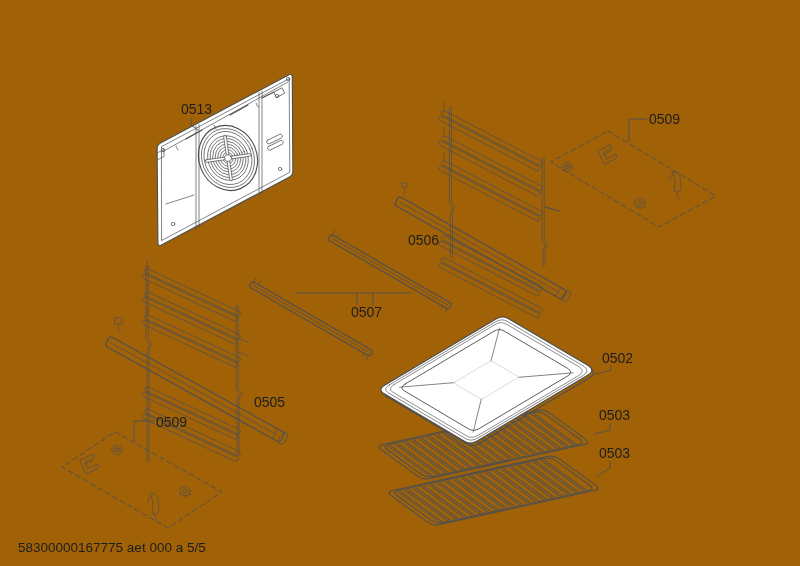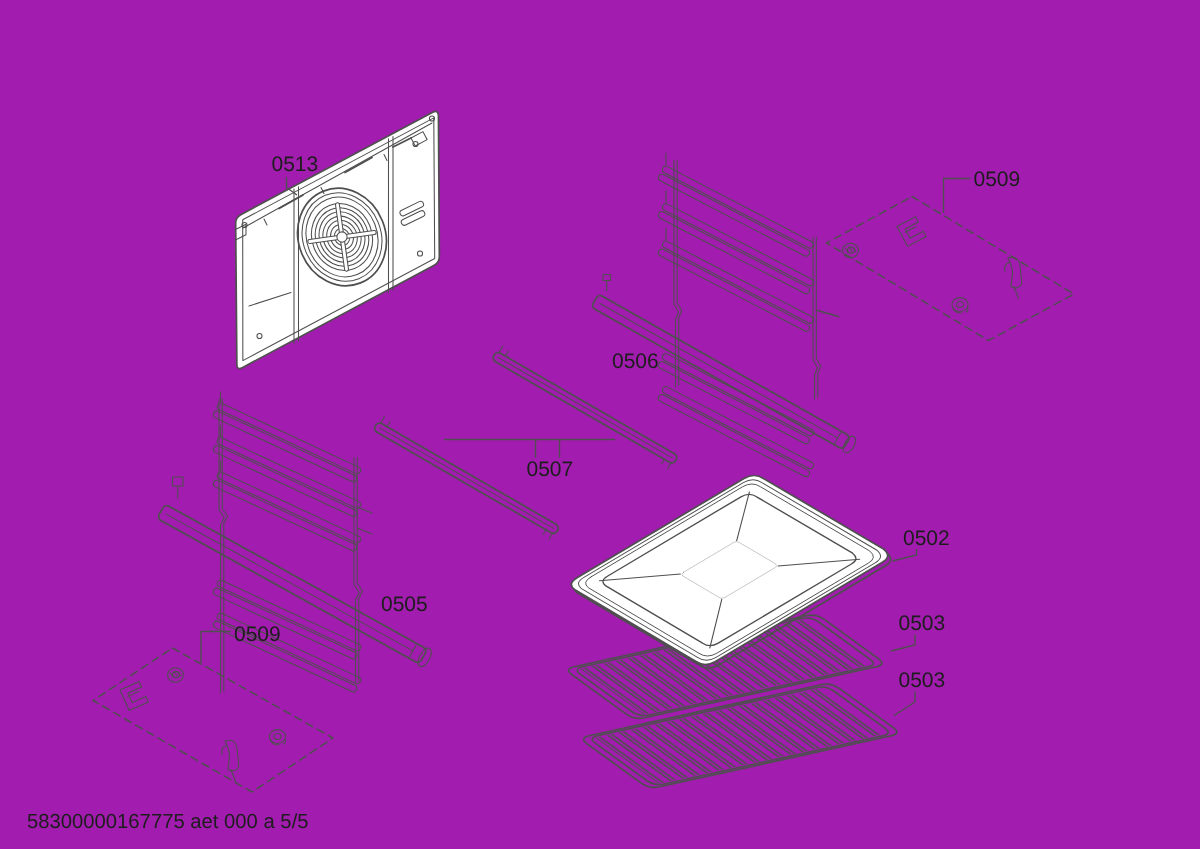--- a/index.html
+++ b/index.html
@@ -1,16 +1,16 @@
 <!DOCTYPE html>
 <html><head>
 <meta charset="utf-8">
 <style>
   html,body{margin:0;padding:0;background:#fff;}
-  #stage{position:relative;width:800px;height:566px;background:#a21caf;overflow:hidden;
+  #stage{position:relative;width:800px;height:566px;background:#a16207;overflow:hidden;
          font-family:"Liberation Sans",sans-serif;}
   svg{display:block}
   .s{stroke:#4f4f4f;fill:none;stroke-width:1.15;stroke-linecap:round;stroke-linejoin:round;}
   .sw{stroke:#4f4f4f;fill:#fff;stroke-width:1.15;stroke-linecap:round;stroke-linejoin:round;}
   .t{stroke-width:0.7;}
   .d{stroke-dasharray:5 3.5;stroke-width:1;}
   .lead{stroke:#4f4f4f;fill:none;stroke-width:0.9;}
   text{font-family:"Liberation Sans",sans-serif;font-size:14px;fill:#1d1d1d;}
   .foot{font-size:13.5px;}
 </style>

